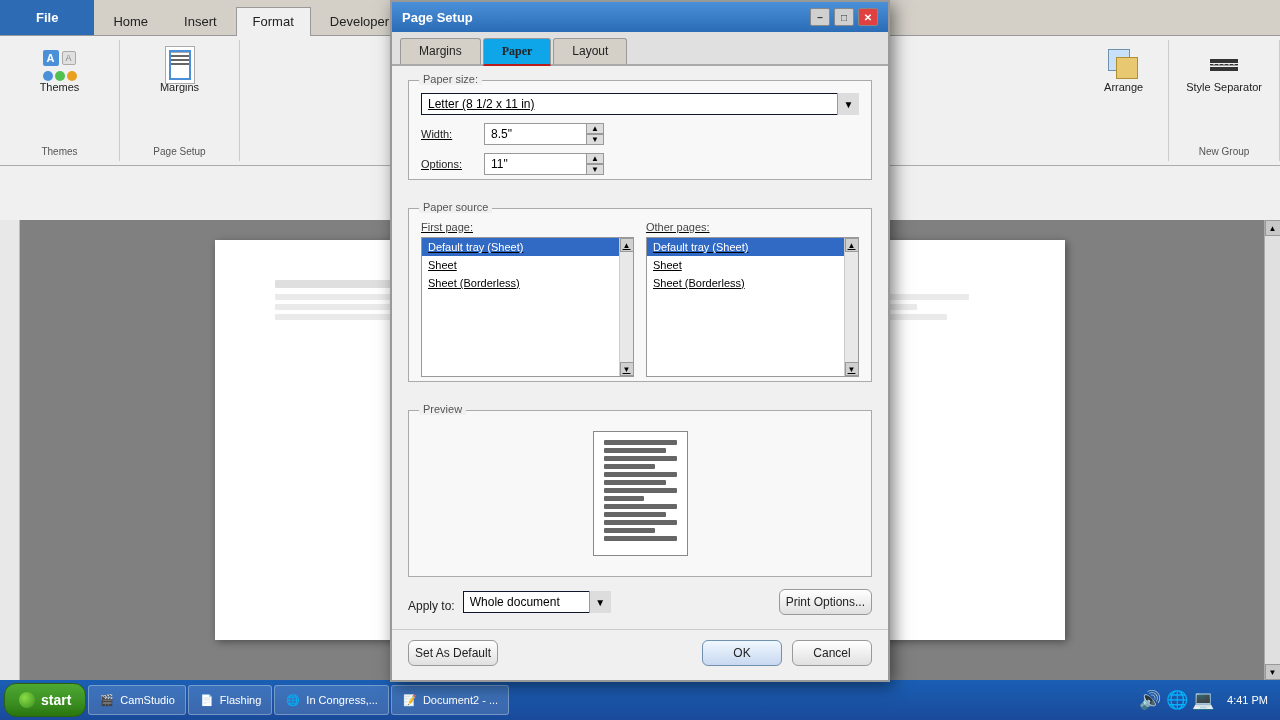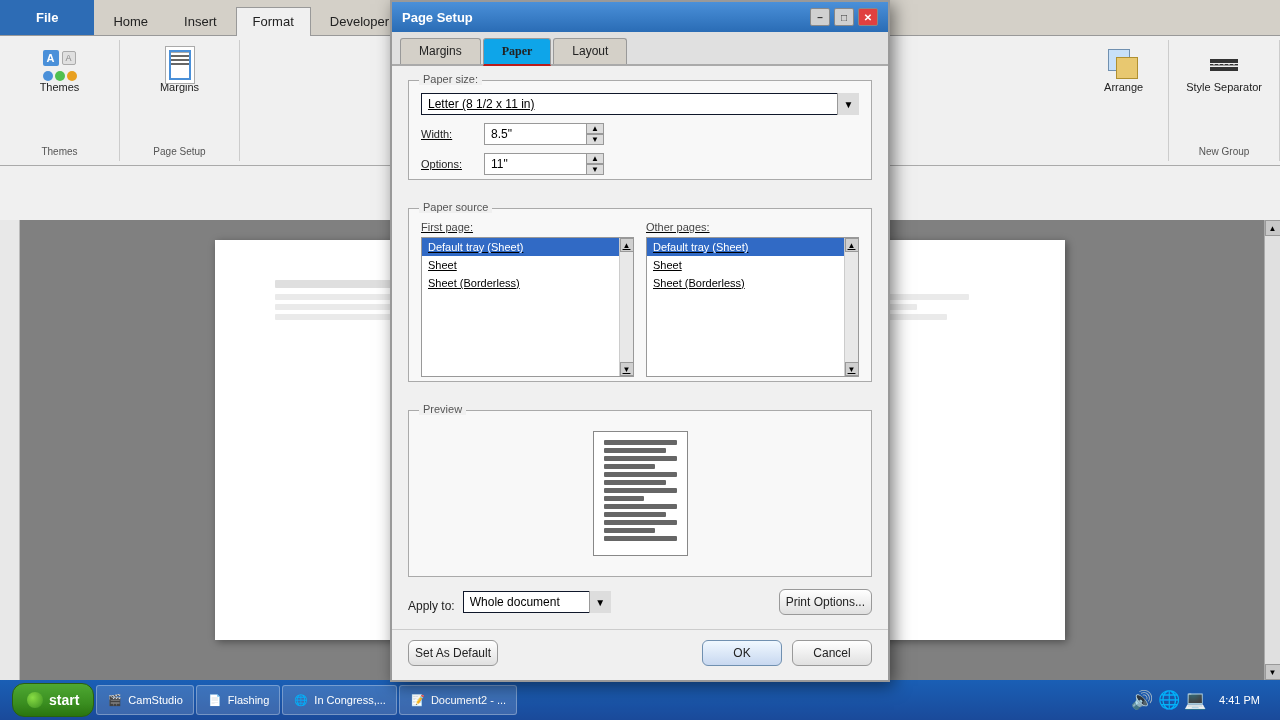--- a/index.html
+++ b/index.html
@@ -174,21 +174,21 @@
     
     .taskbar {
       position: absolute;
       bottom: 0;
       left: 0;
       right: 0;
       height: 40px;
       background: linear-gradient(to bottom, #1a5fb5 0%, #1a4a9a 100%);
       display: flex;
       align-items: center;
-      padding: 0 12px;
+      padding: 0 4px;
       gap: 2px;
       z-index: 10;
     }
     .start-btn {
       height: 34px;
       padding: 0 14px;
       background: linear-gradient(to bottom, #4ea832 0%, #3a8e20 60%, #2a7510 100%);
       color: white;
       font-weight: bold;
       font-size: 14px;

